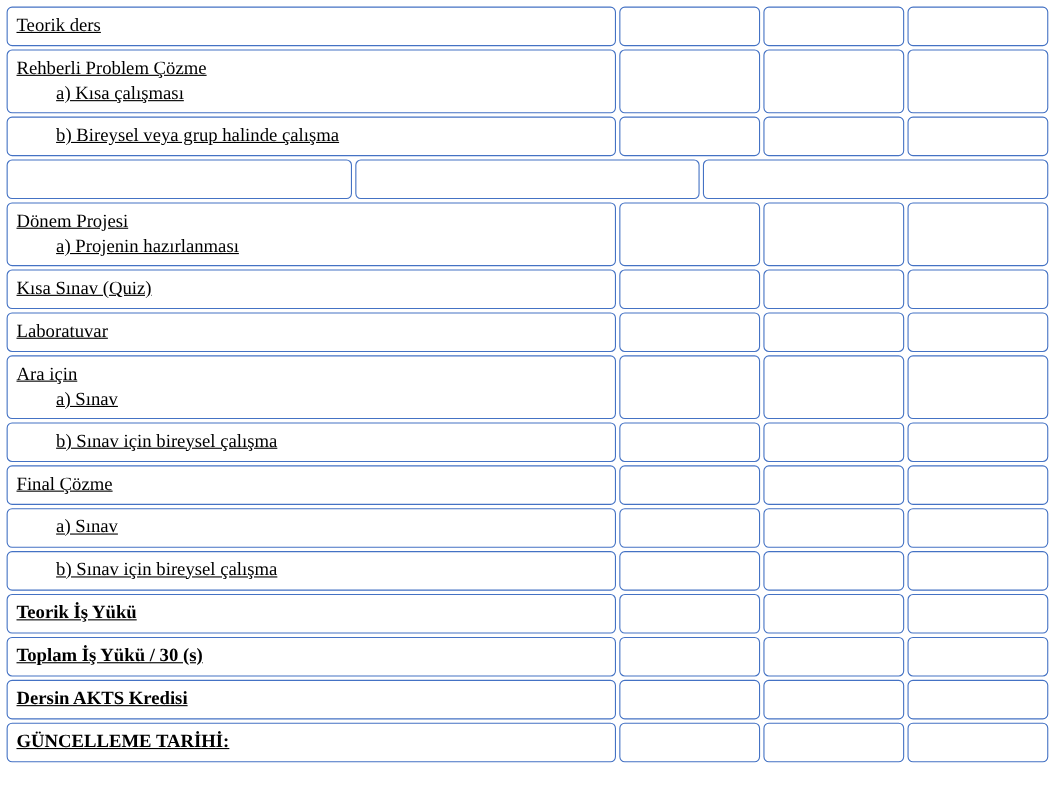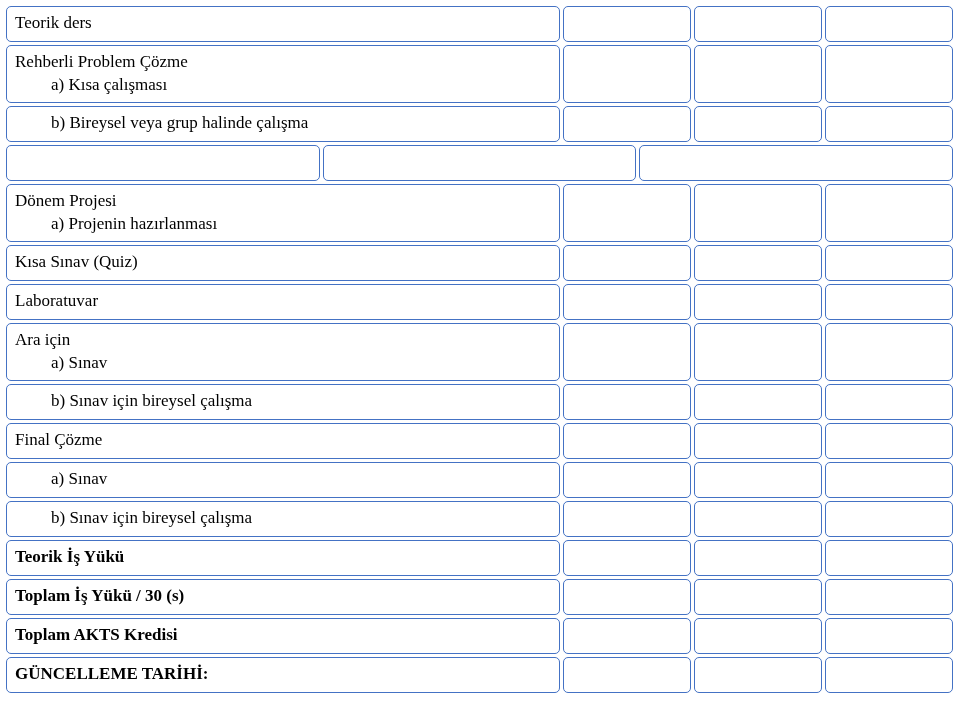--- a/index.html
+++ b/index.html
@@ -38,20 +38,21 @@
   }
   .cell-data {
     flex: 1;
     margin-right: 3px;
   }
   .cell-data:last-child {
     margin-right: 0;
   }
   .multi-line {
     display: block;
+    text-decoration: underline;
   }
   .line {
     display: block;
   }
   .sub-a {
     padding-left: 36px;
   }
   .bold {
     font-weight: bold;
   }
@@ -194,21 +195,21 @@
           <span class="line bold">Toplam İş Yükü / 30 (s)</span>
         </span>
       </div>
       <div class="cell cell-data"></div>
       <div class="cell cell-data"></div>
       <div class="cell cell-data"></div>
     </div>
     <div class="row">
       <div class="cell cell-label">
         <span class="multi-line">
-          <span class="line bold">Toplam AKTS Kredisi</span>
+          <span class="line bold">Dersin AKTS Kredisi</span>
         </span>
       </div>
       <div class="cell cell-data"></div>
       <div class="cell cell-data"></div>
       <div class="cell cell-data"></div>
     </div>
     <div class="row">
       <div class="cell cell-label">
         <span class="multi-line">
           <span class="line bold">GÜNCELLEME TARİHİ:</span>

